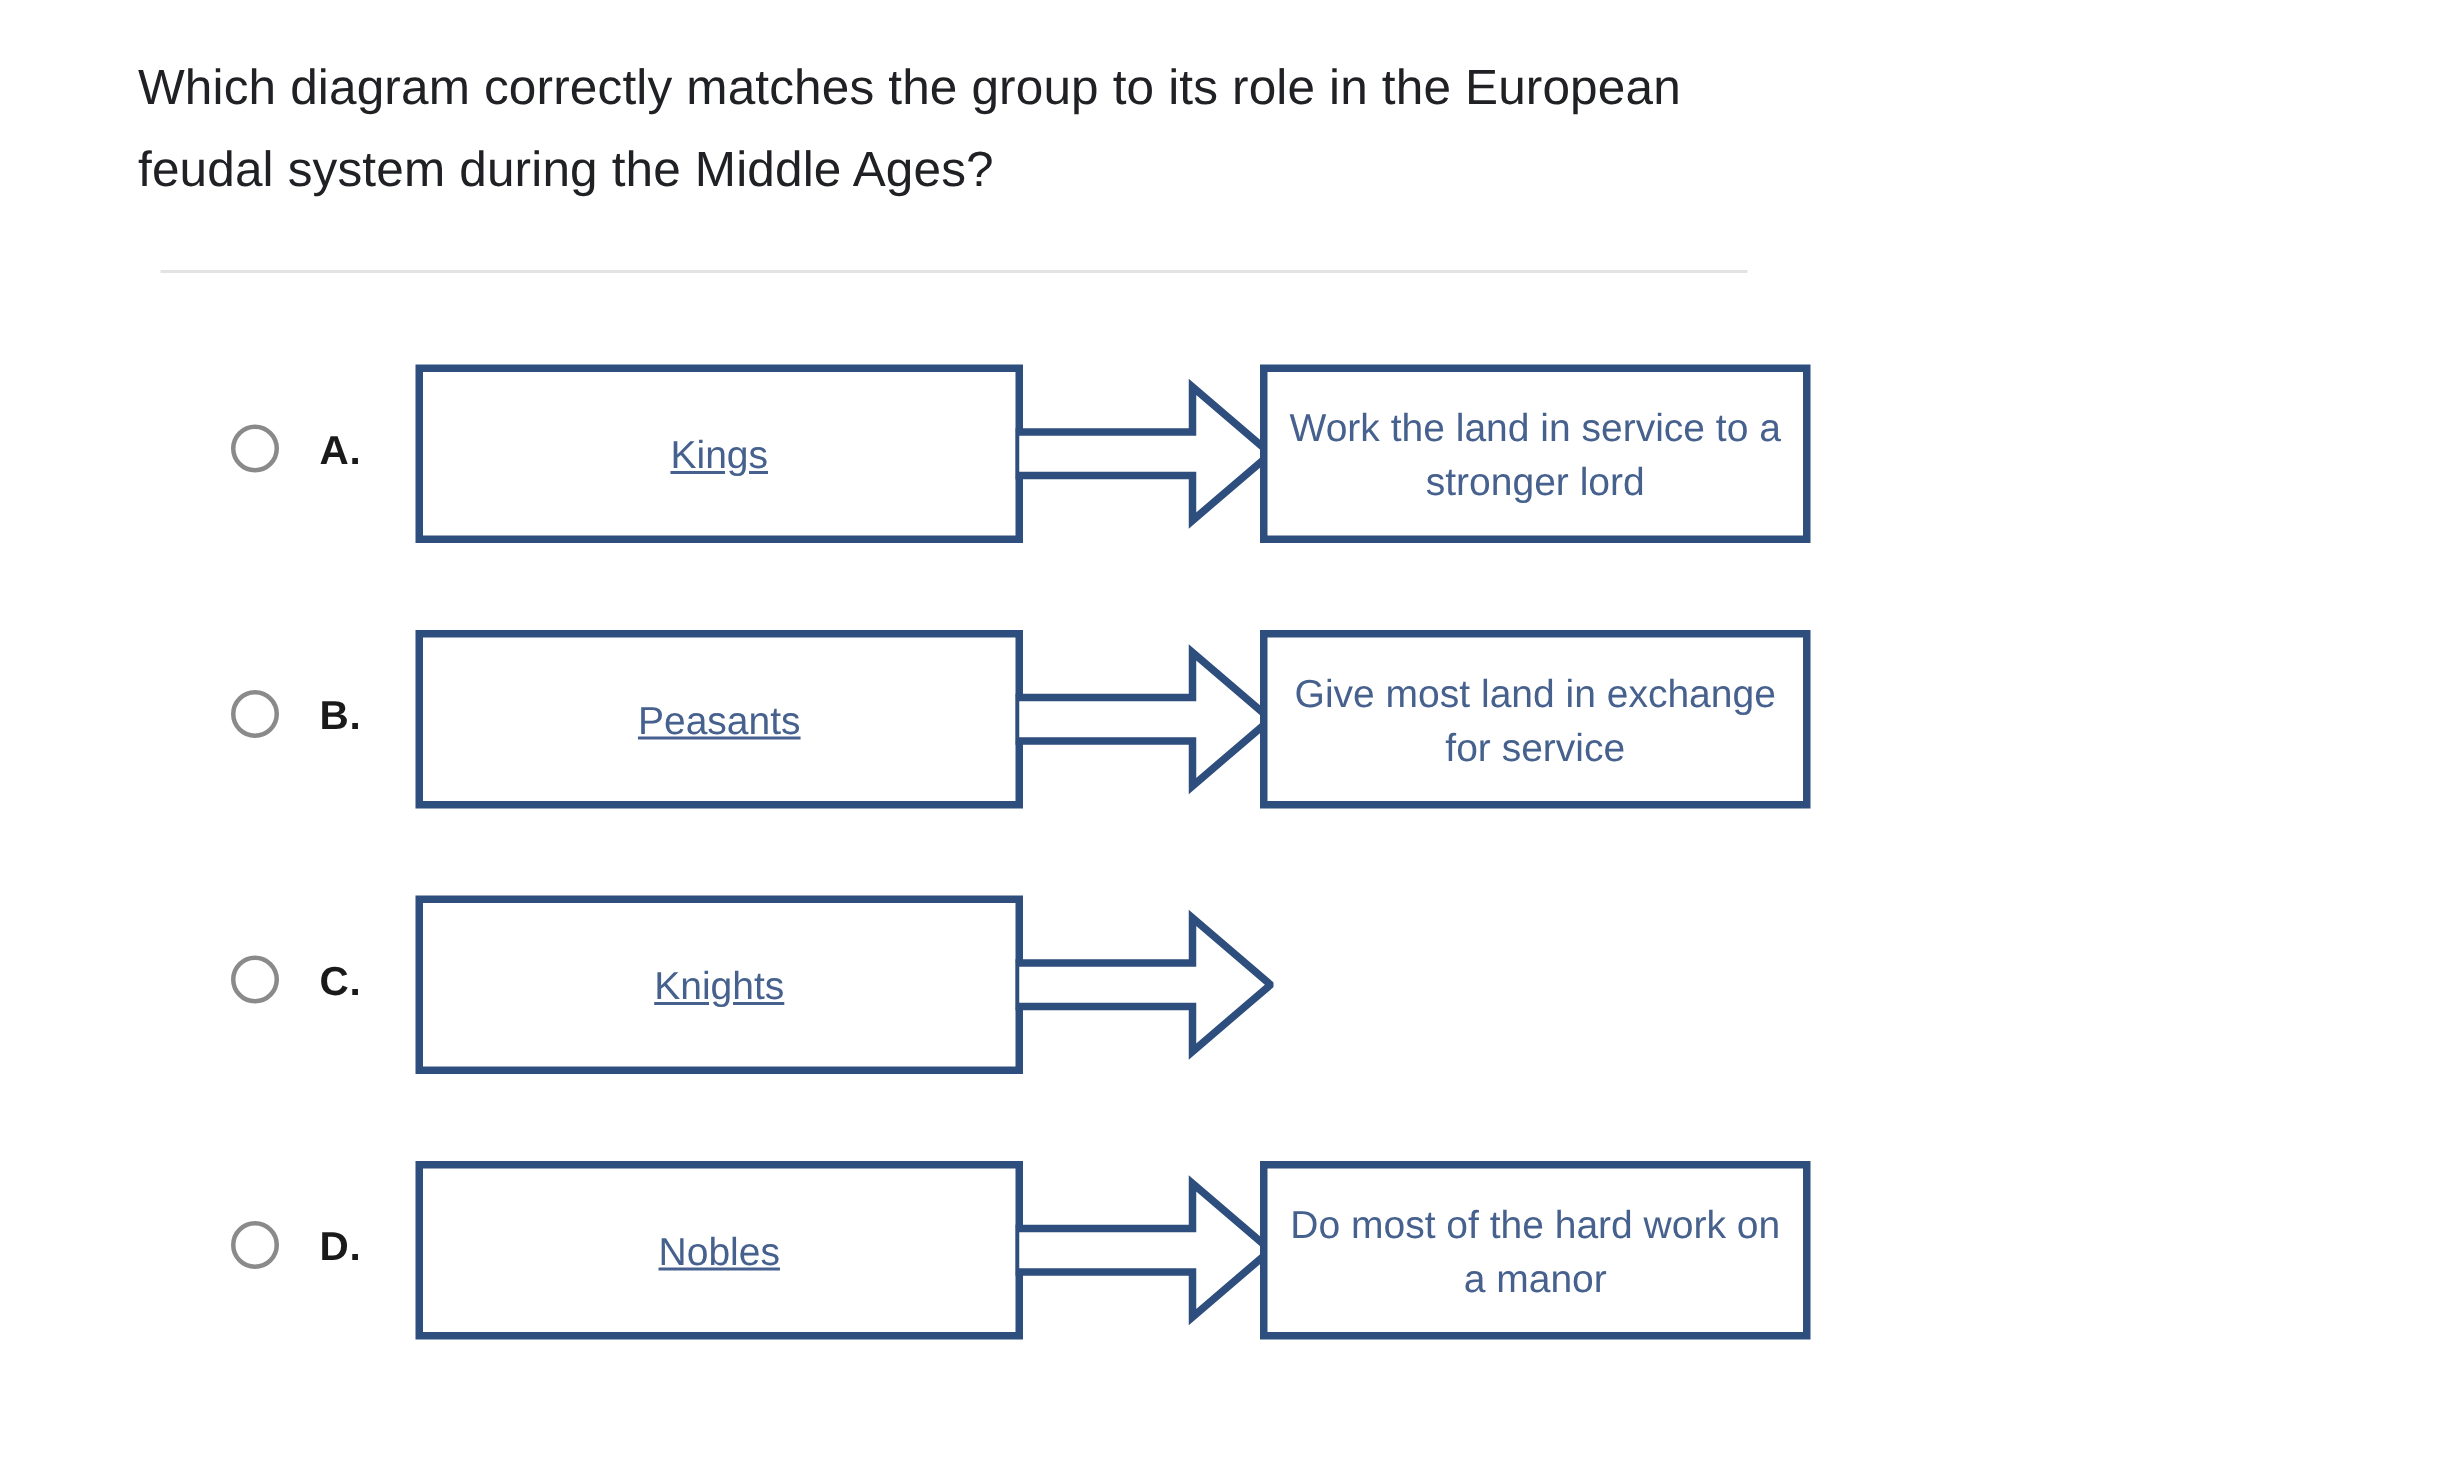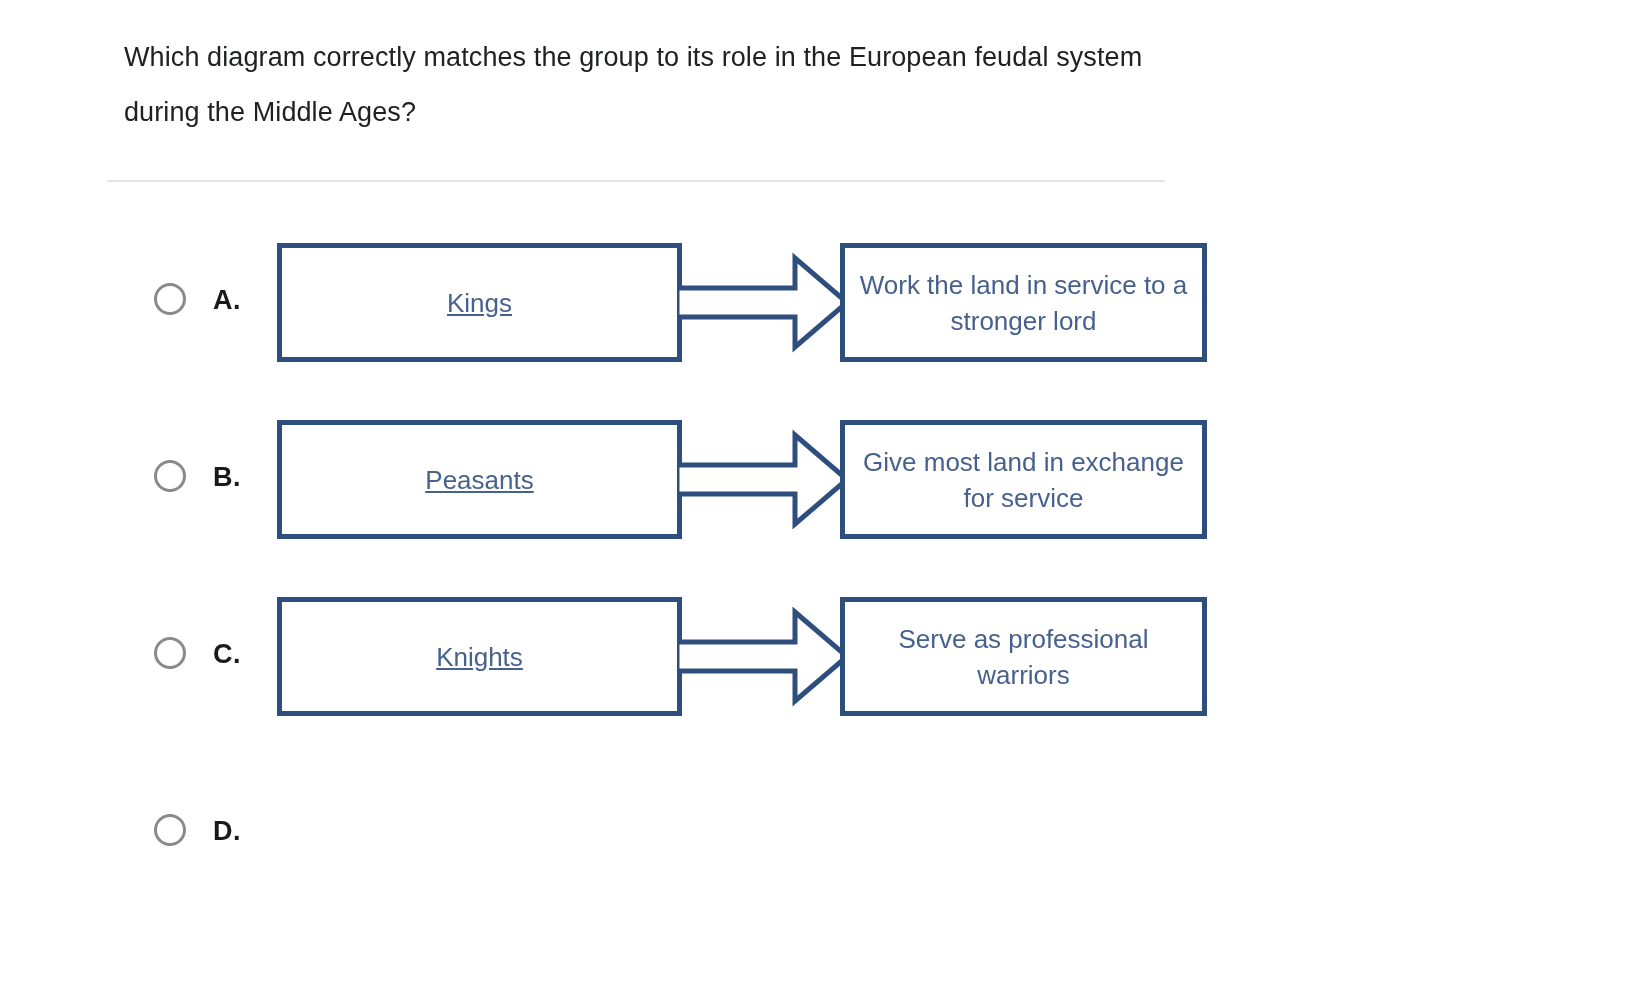--- a/index.html
+++ b/index.html
@@ -13,24 +13,24 @@
     height: 984px;
     position: relative;
     overflow: hidden;
     font-family: "Liberation Sans", "DejaVu Sans", sans-serif;
     -webkit-font-smoothing: antialiased;
   }
 
   
   #question-stem {
     position: absolute;
-    left: 124px;
+    left: 92px;
     top: 30px;
     width: 1070px;
-    font-size: 27px;
+    font-size: 33px;
     line-height: 55px;
     color: #202124;
     letter-spacing: 0.1px;
     white-space: pre-wrap;
   }
 
   
   #divider {
     position: absolute;
     left: 107px;
@@ -158,22 +158,30 @@
   <div class="option-row">
     <div class="radio-outer"></div>
     <div class="option-letter">C.</div>
     <div class="diagram">
       <div class="dbox left">Knights</div>
       <div class="arrow-wrap">
         <svg viewBox="0 0 172 101" xmlns="http://www.w3.org/2000/svg">
           <polygon points="0,36 118,36 118,6 170,50.5 118,95 118,65 0,65" fill="#ffffff" stroke="#2e4e7e" stroke-width="5" stroke-linejoin="miter"></polygon>
         </svg>
       </div>
-      <div class="dbox right">Serve as professional warriors</div>
     </div>
   </div>
 
   <div class="option-row">
     <div class="radio-outer"></div>
     <div class="option-letter">D.</div>
+    <div class="diagram">
+      <div class="dbox left">Nobles</div>
+      <div class="arrow-wrap">
+        <svg viewBox="0 0 172 101" xmlns="http://www.w3.org/2000/svg">
+          <polygon points="0,36 118,36 118,6 170,50.5 118,95 118,65 0,65" fill="#ffffff" stroke="#2e4e7e" stroke-width="5" stroke-linejoin="miter"></polygon>
+        </svg>
+      </div>
+      <div class="dbox right">Do most of the hard work on a manor</div>
+    </div>
   </div>
 
 </div>
 
 </body></html>

